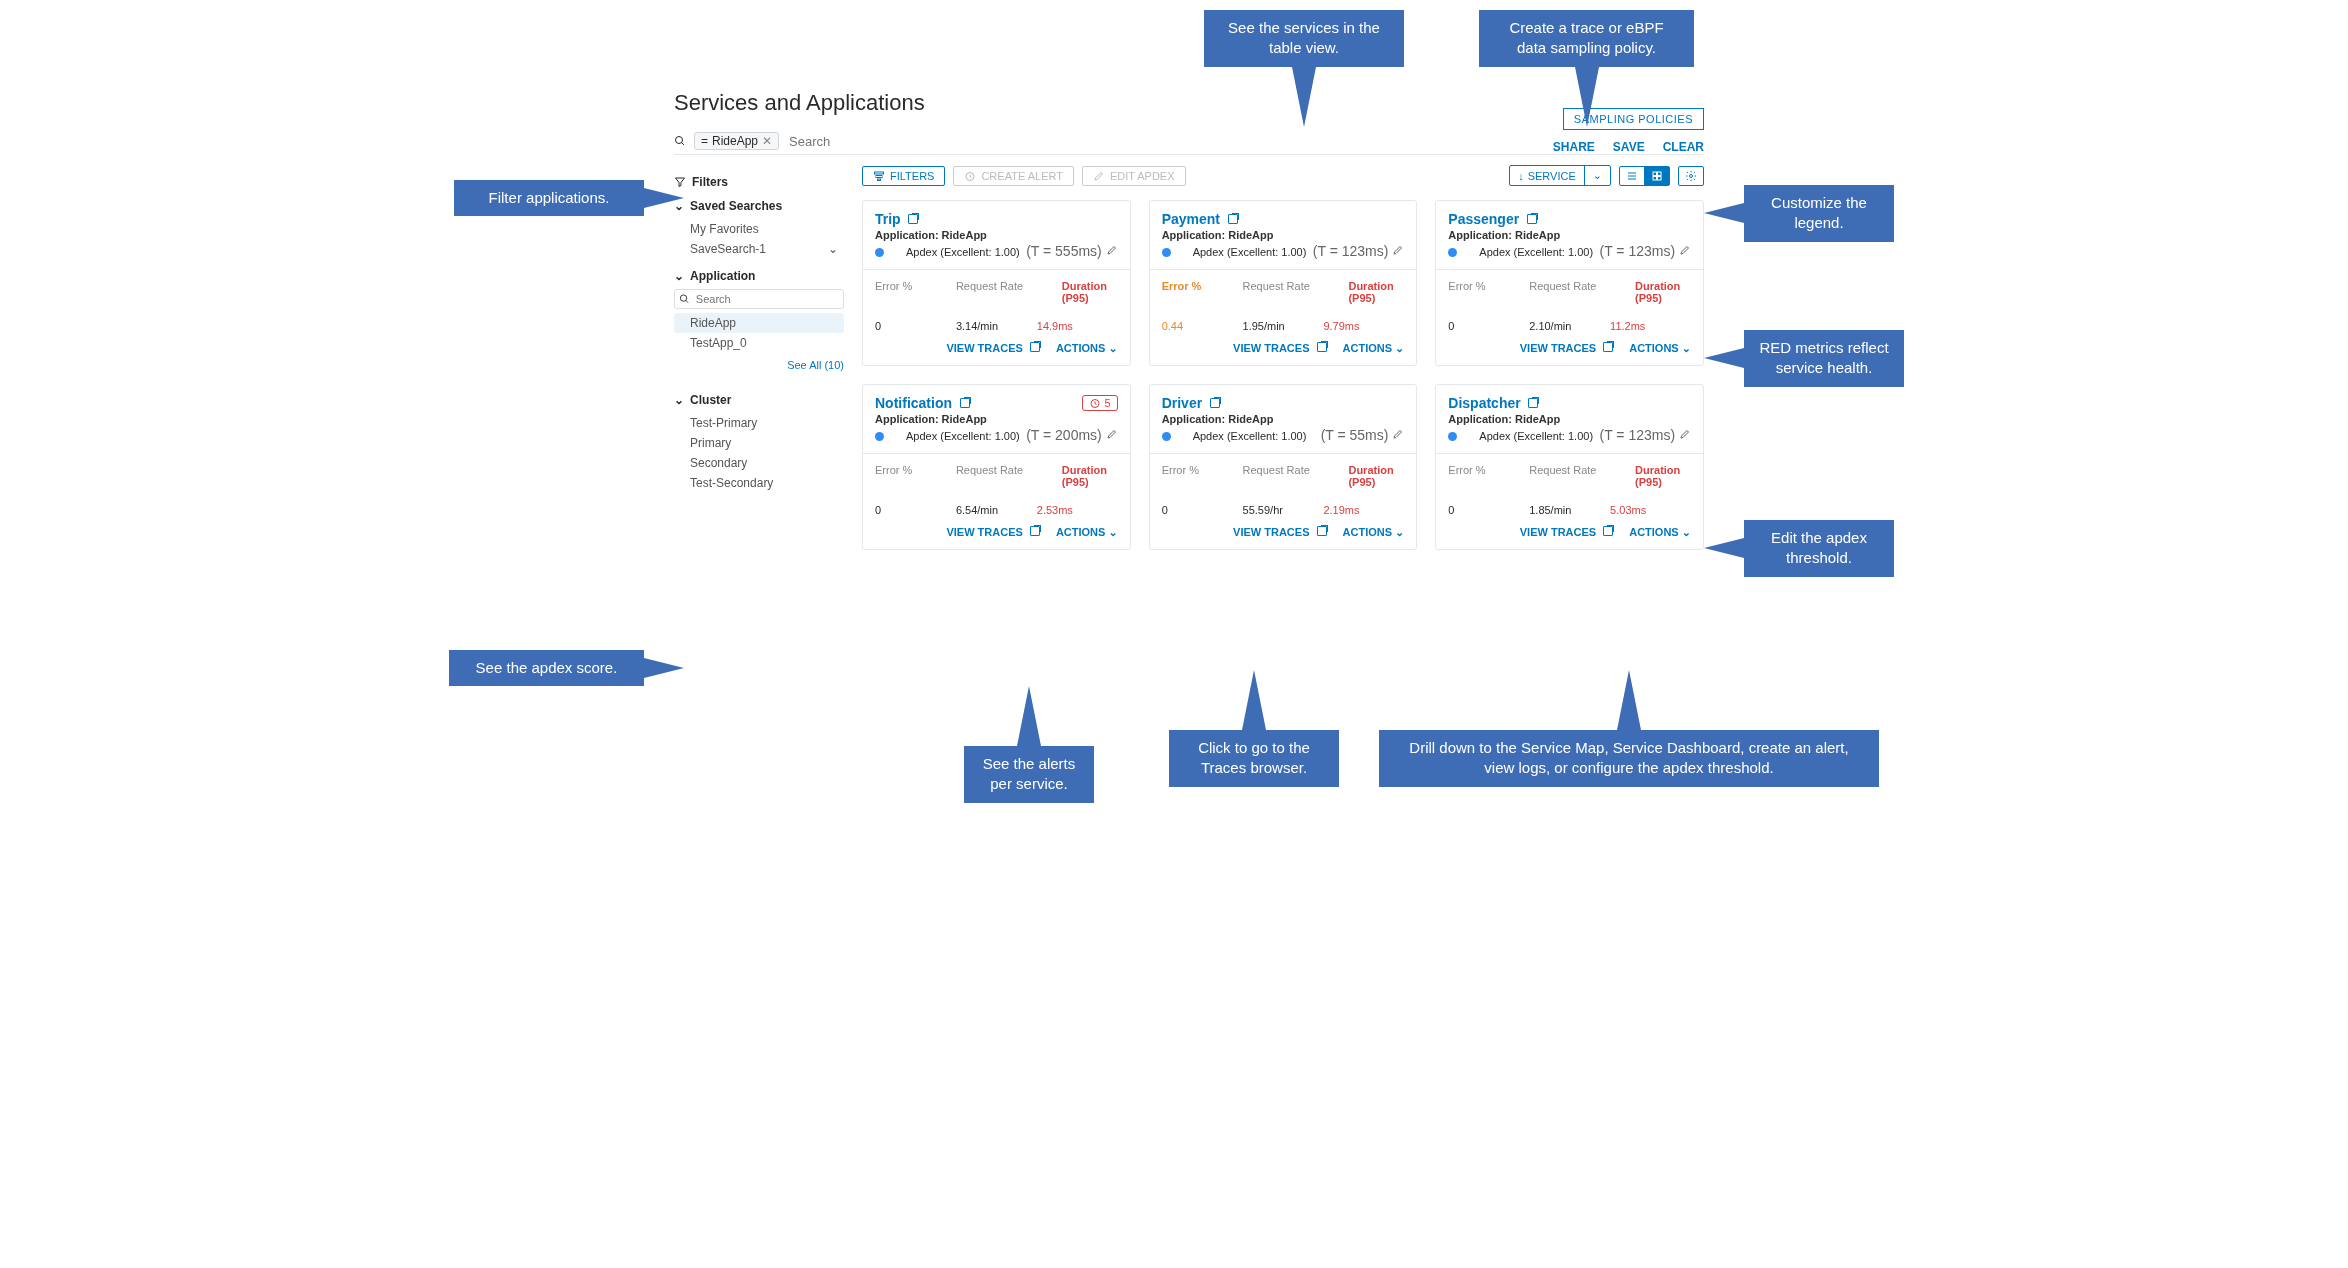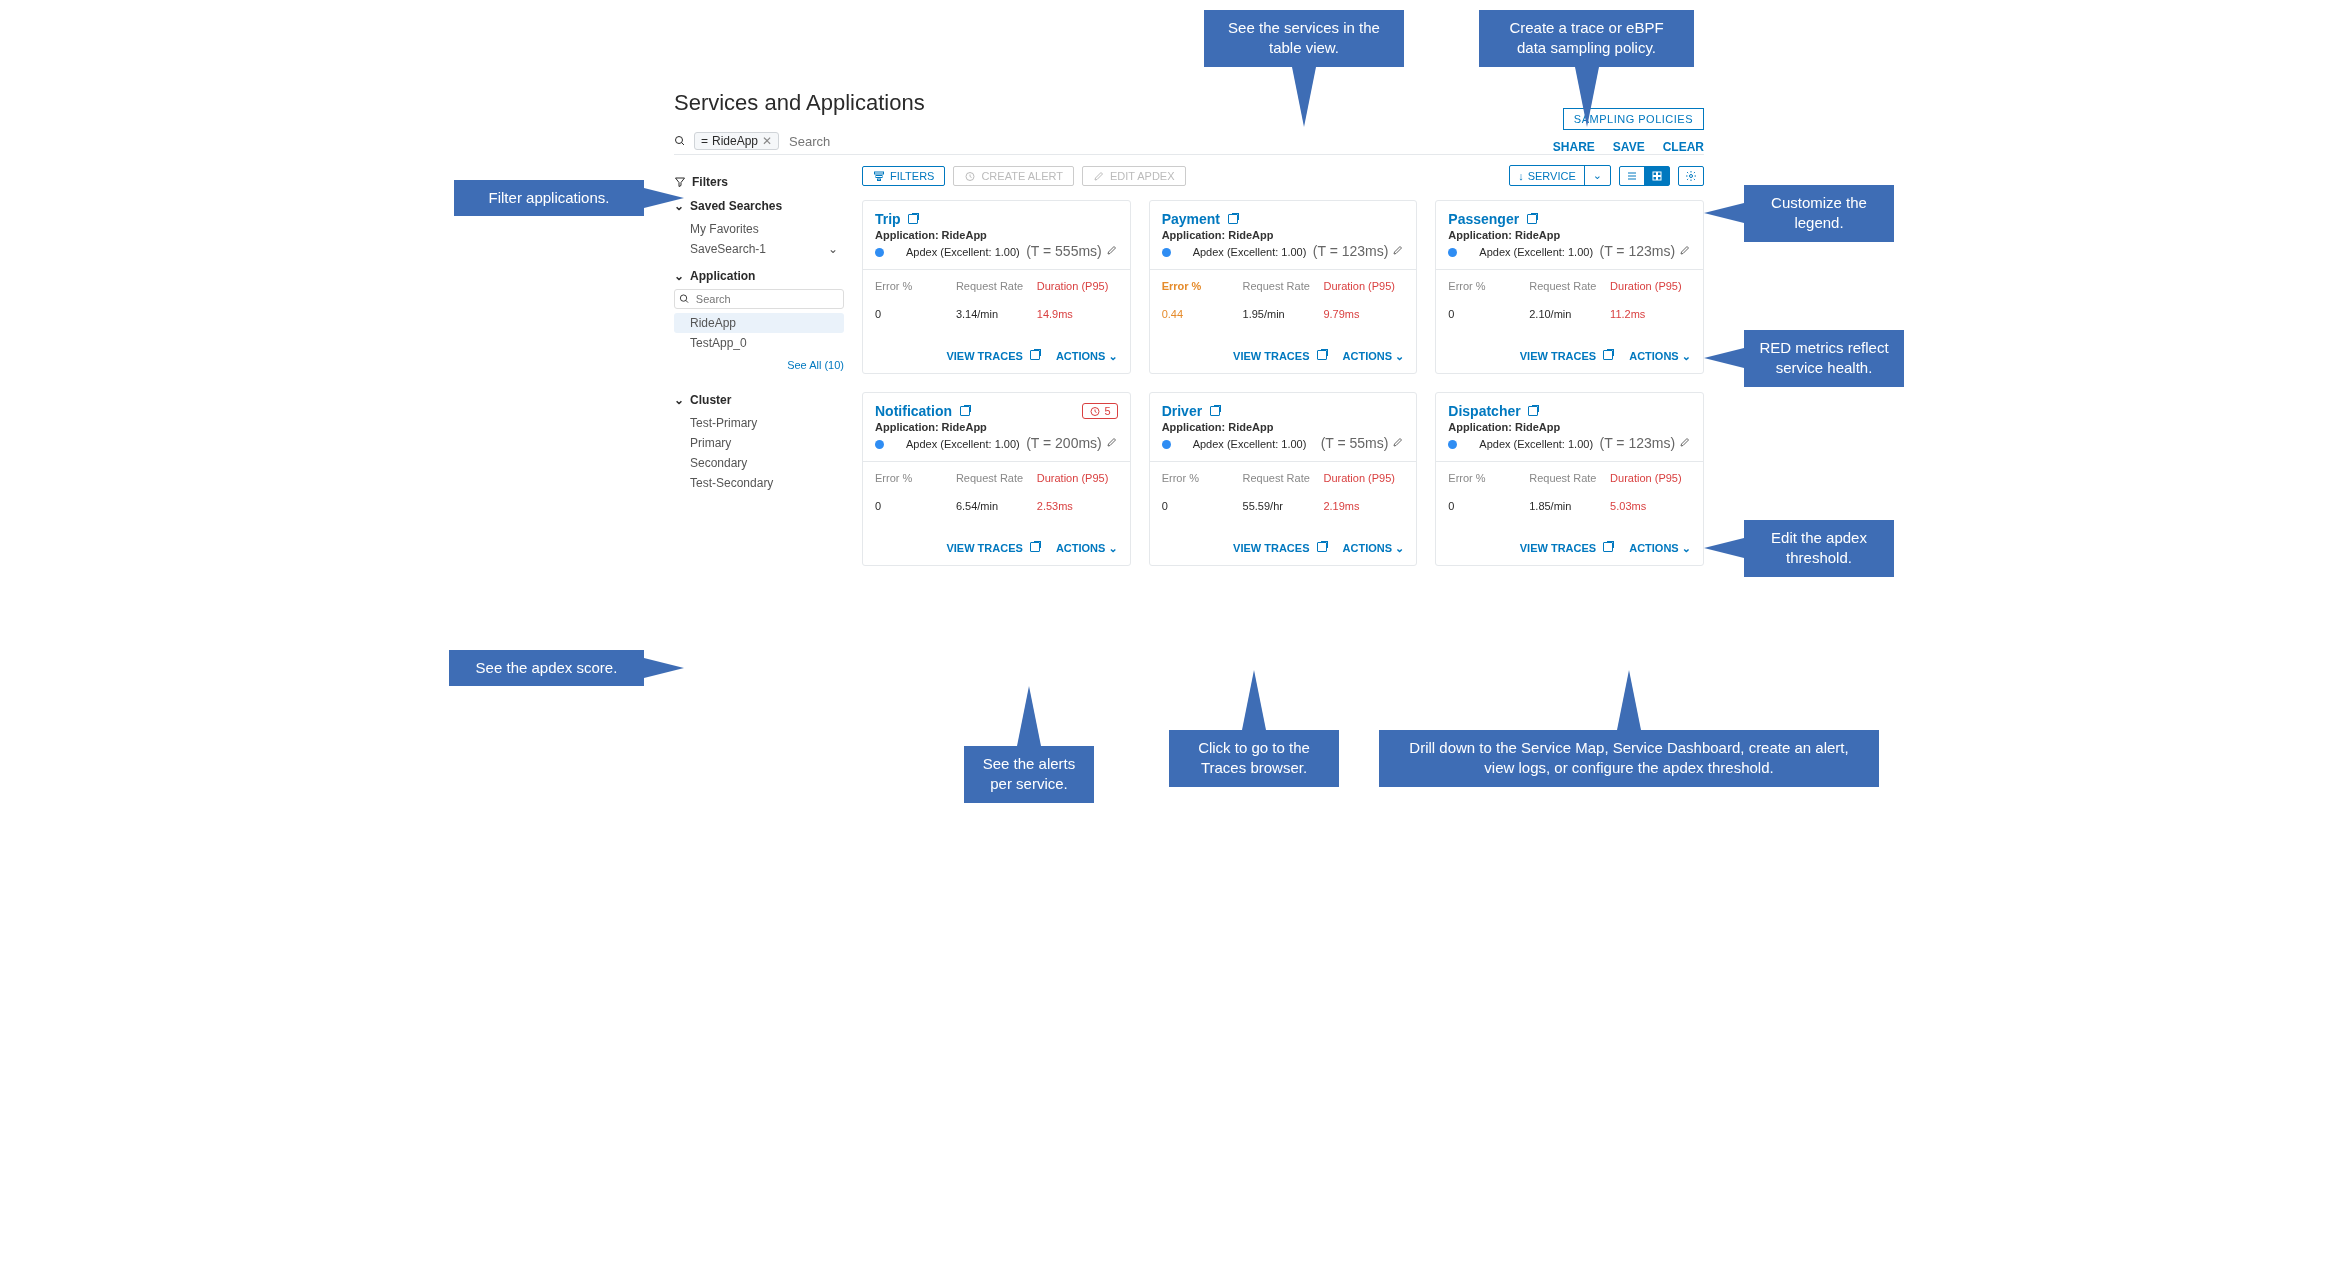--- a/index.html
+++ b/index.html
@@ -51,23 +51,23 @@
   .svc{color:var(--blue);font-size:14px;font-weight:600;}
   .appline{font-size:11px;color:#333;margin-top:2px;}
   .apx{display:flex;align-items:center;gap:22px;font-size:11px;margin-top:2px;}
   .dot{width:9px;height:9px;border-radius:50%;background:#2f8df3;}
   .thr{font-size:14px;color:#666;}
   .alertb{position:absolute;right:12px;top:10px;border:1px solid var(--red);color:var(--red);border-radius:3px;padding:1px 6px;font-size:11px;display:flex;align-items:center;gap:4px;}
   hr{border:none;border-top:1px solid var(--light);margin:10px -12px;}
   .metrics{display:grid;grid-template-columns:repeat(3,1fr);font-size:11px;row-gap:16px;}
   .metrics .h{color:#888;}
   .metrics .h.warn{color:var(--orange);font-weight:600;}
-  .metrics .dur{color:var(--red);font-weight:400;}
+  .metrics .dur{color:var(--red);font-weight:700;margin-left:25px;}
   .metrics .val.warn{color:var(--orange);}
-  .cardft{display:flex;justify-content:flex-end;gap:16px;margin-top:30px;font-size:11px;font-weight:600;color:var(--blue);}
+  .cardft{display:flex;justify-content:flex-end;gap:16px;margin-top:10px;font-size:11px;font-weight:600;color:var(--blue);}
   .ext{width:10px;height:10px;border:1.5px solid currentColor;border-radius:1px;display:inline-block;position:relative;margin-left:4px;}
   .ext::after{content:"";position:absolute;width:6px;height:6px;border-top:1.5px solid currentColor;border-right:1.5px solid currentColor;right:-2px;top:-2px;}
 
   
   .co{position:absolute;background:var(--blue2);color:#fff;padding:8px 14px;font-size:15px;text-align:center;line-height:1.35;}
   .co::after{content:"";position:absolute;width:0;height:0;border:16px solid transparent;}
   .co.r-top::after{left:50%;top:-60px;margin-left:-12px;border-bottom-color:var(--blue2);border-width:0 12px 60px 12px;}
   .co.r-bot::after{left:50%;bottom:-60px;margin-left:-12px;border-top-color:var(--blue2);border-width:60px 12px 0 12px;}
   .co.r-left::after{left:-40px;top:50%;margin-top:-10px;border-right-color:var(--blue2);border-width:10px 40px 10px 0;}
   .co.r-right::after{right:-40px;top:50%;margin-top:-10px;border-left-color:var(--blue2);border-width:10px 0 10px 40px;}

